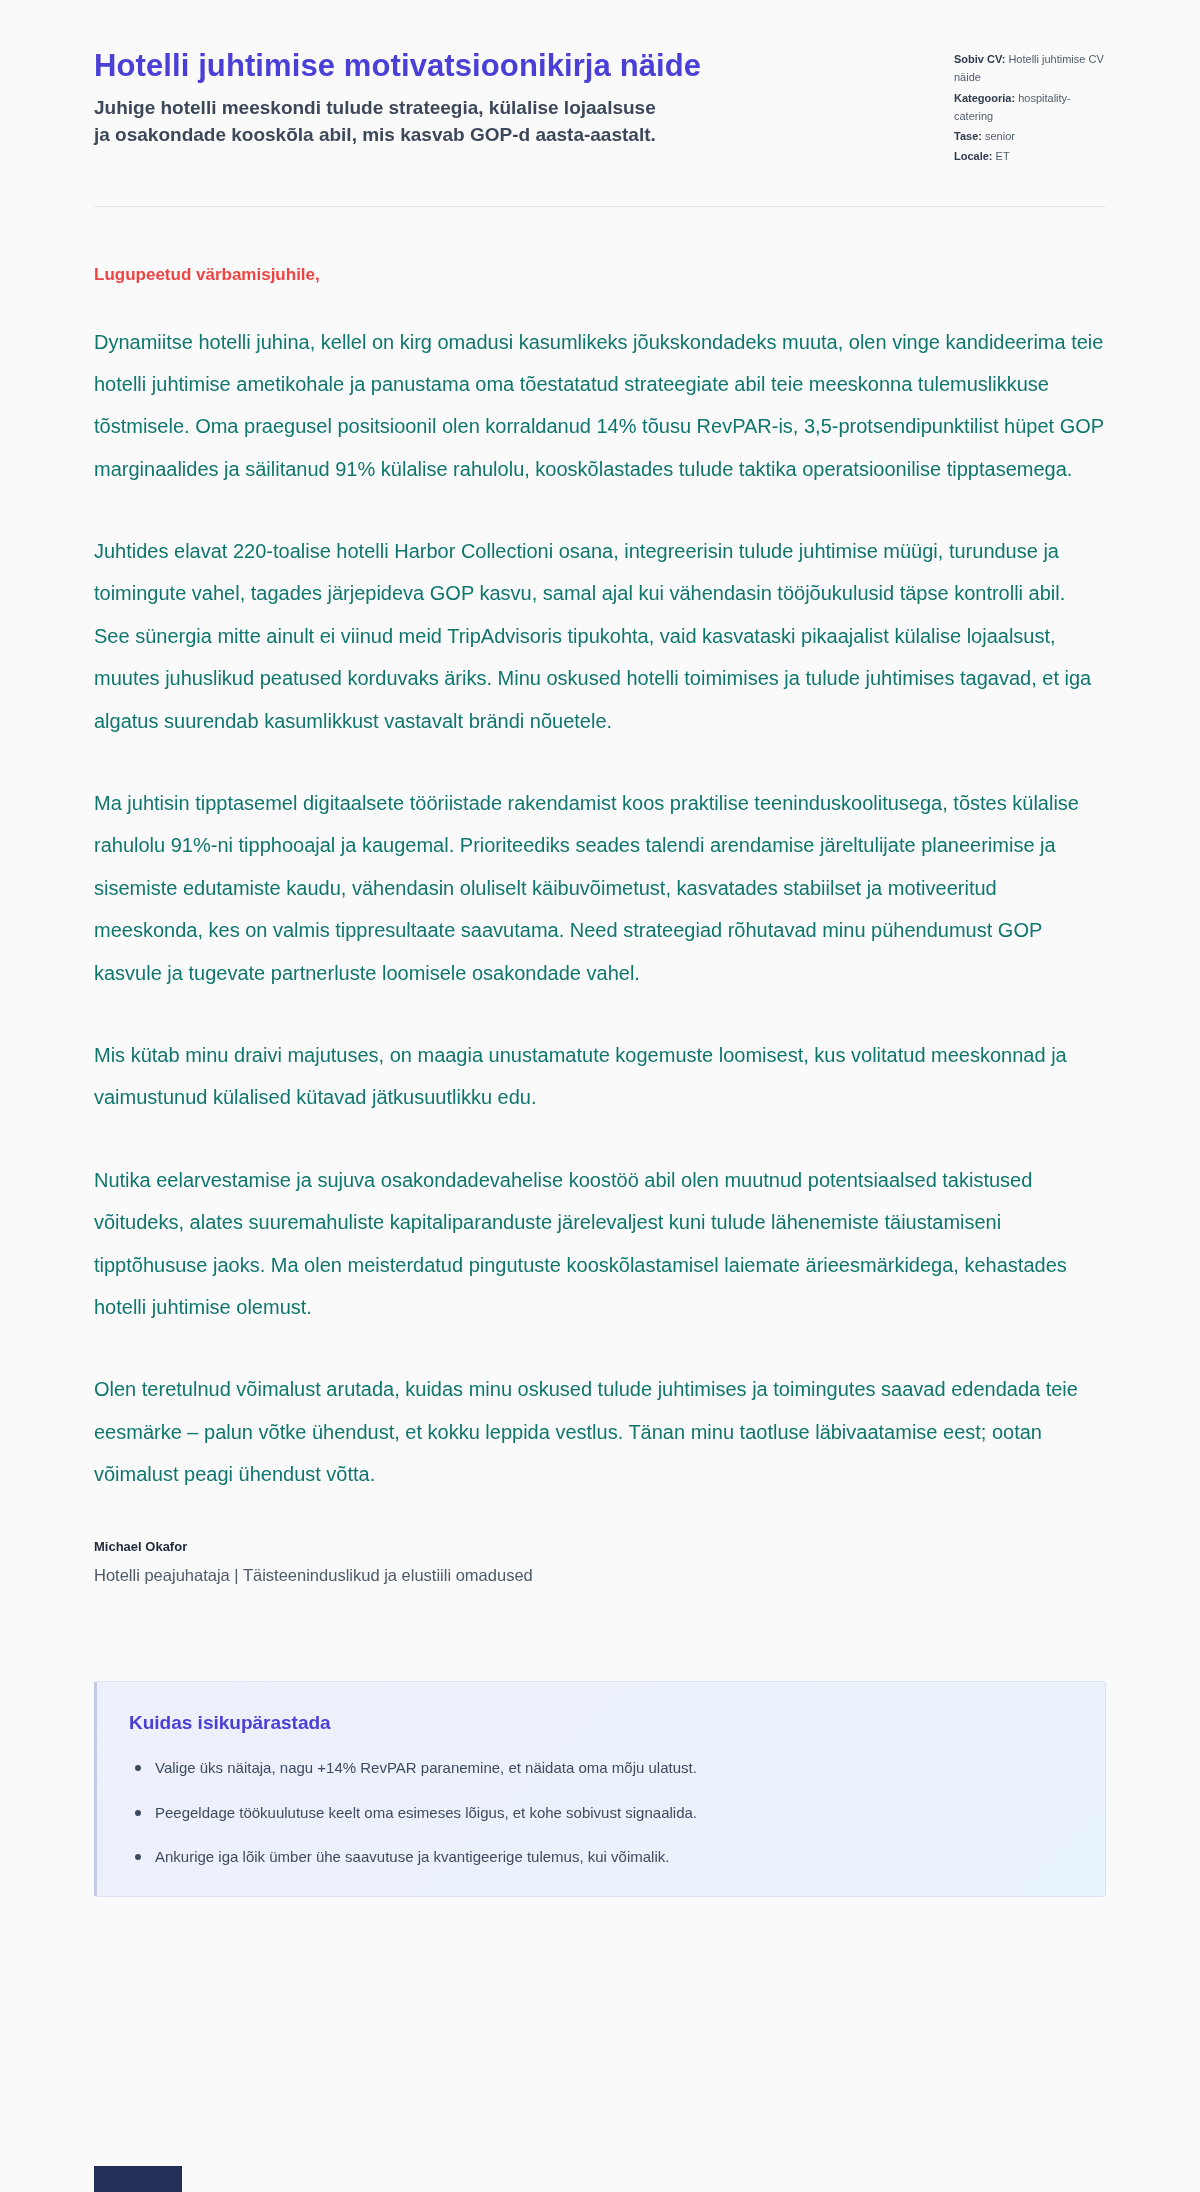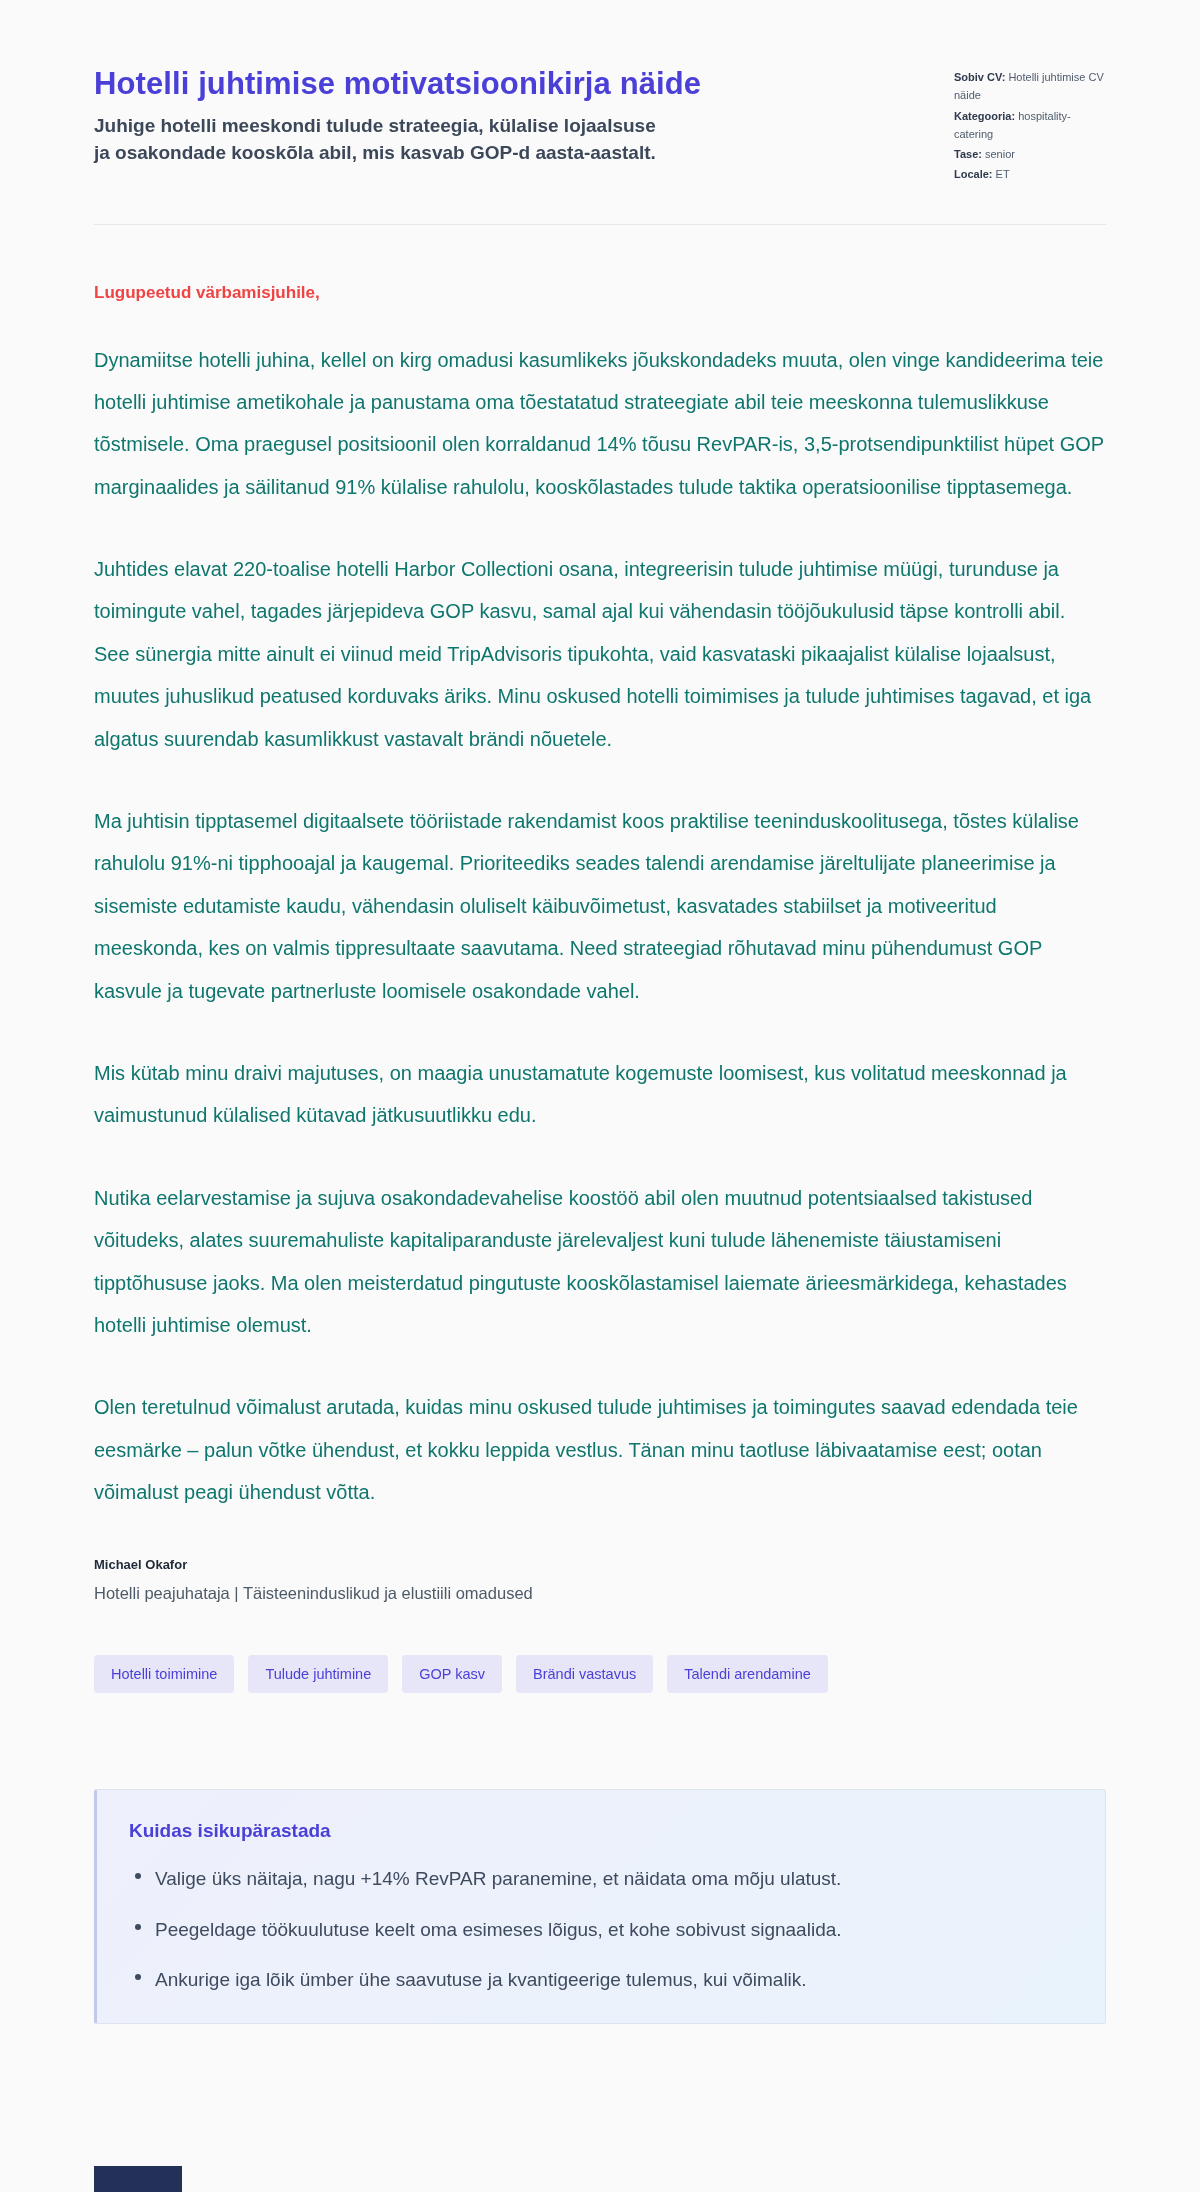--- a/index.html
+++ b/index.html
@@ -12,21 +12,21 @@
   .page {
     position: relative;
     width: 1200px;
     height: 2192px;
     overflow: hidden;
     background: #fafafa;
   }
   .container {
     width: 1012px;
     margin: 0 auto;
-    padding-top: 64px;
+    padding-top: 46px;
   }
   
   .header { display: flex; justify-content: space-between; align-items: flex-start; }
   .header-left { max-width: 700px; }
   h1.page-title {
     font-size: 31px;
     line-height: 1.26;
     font-weight: bold;
     color: #4a3fd6;
     max-width: 680px;
@@ -106,21 +106,21 @@
   .callout-title {
     font-size: 19px;
     font-weight: bold;
     color: #4a3fd6;
     margin-bottom: 22px;
   }
   .callout ul { list-style: none; }
   .callout li {
     position: relative;
     padding-left: 26px;
-    font-size: 19px;
+    font-size: 15px;
     line-height: 1.55;
     color: #3e4b5f;
     margin-bottom: 21px;
   }
   .callout li:last-child { margin-bottom: 0; }
   .callout li::before {
     content: "";
     position: absolute;
     left: 6px;
     top: 9px;
@@ -179,27 +179,20 @@
       <p>Juhtides elavat 220-toalise hotelli Harbor Collectioni osana, integreerisin tulude juhtimise müügi, turunduse ja toimingute vahel, tagades järjepideva GOP kasvu, samal ajal kui vähendasin tööjõukulusid täpse kontrolli abil. See sünergia mitte ainult ei viinud meid TripAdvisoris tipukohta, vaid kasvataski pikaajalist külalise lojaalsust, muutes juhuslikud peatused korduvaks äriks. Minu oskused hotelli toimimises ja tulude juhtimises tagavad, et iga algatus suurendab kasumlikkust vastavalt brändi nõuetele.</p>
       <p>Ma juhtisin tipptasemel digitaalsete tööriistade rakendamist koos praktilise teeninduskoolitusega, tõstes külalise rahulolu 91%-ni tipphooajal ja kaugemal. Prioriteediks seades talendi arendamise järeltulijate planeerimise ja sisemiste edutamiste kaudu, vähendasin oluliselt käibuvõimetust, kasvatades stabiilset ja motiveeritud meeskonda, kes on valmis tippresultaate saavutama. Need strateegiad rõhutavad minu pühendumust GOP kasvule ja tugevate partnerluste loomisele osakondade vahel.</p>
       <p>Mis kütab minu draivi majutuses, on maagia unustamatute kogemuste loomisest, kus volitatud meeskonnad ja vaimustunud külalised kütavad jätkusuutlikku edu.</p>
       <p>Nutika eelarvestamise ja sujuva osakondadevahelise koostöö abil olen muutnud potentsiaalsed takistused võitudeks, alates suuremahuliste kapitaliparanduste järelevaljest kuni tulude lähenemiste täiustamiseni tipptõhususe jaoks. Ma olen meisterdatud pingutuste kooskõlastamisel laiemate ärieesmärkidega, kehastades hotelli juhtimise olemust.</p>
       <p>Olen teretulnud võimalust arutada, kuidas minu oskused tulude juhtimises ja toimingutes saavad edendada teie eesmärke – palun võtke ühendust, et kokku leppida vestlus. Tänan minu taotluse läbivaatamise eest; ootan võimalust peagi ühendust võtta.</p>
     </div>
 
     <div class="signature-name">Michael Okafor</div>
     <div class="signature-role">Hotelli peajuhataja | Täisteeninduslikud ja elustiili omadused</div>
 
-    <div class="tags">
-      <span class="chip">Hotelli toimimine</span>
-      <span class="chip">Tulude juhtimine</span>
-      <span class="chip">GOP kasv</span>
-      <span class="chip">Brändi vastavus</span>
-      <span class="chip">Talendi arendamine</span>
-    </div>
 
     <div class="callout">
       <div class="callout-title">Kuidas isikupärastada</div>
       <ul>
         <li>Valige üks näitaja, nagu +14% RevPAR paranemine, et näidata oma mõju ulatust.</li>
         <li>Peegeldage töökuulutuse keelt oma esimeses lõigus, et kohe sobivust signaalida.</li>
         <li>Ankurige iga lõik ümber ühe saavutuse ja kvantigeerige tulemus, kui võimalik.</li>
       </ul>
     </div>
 

